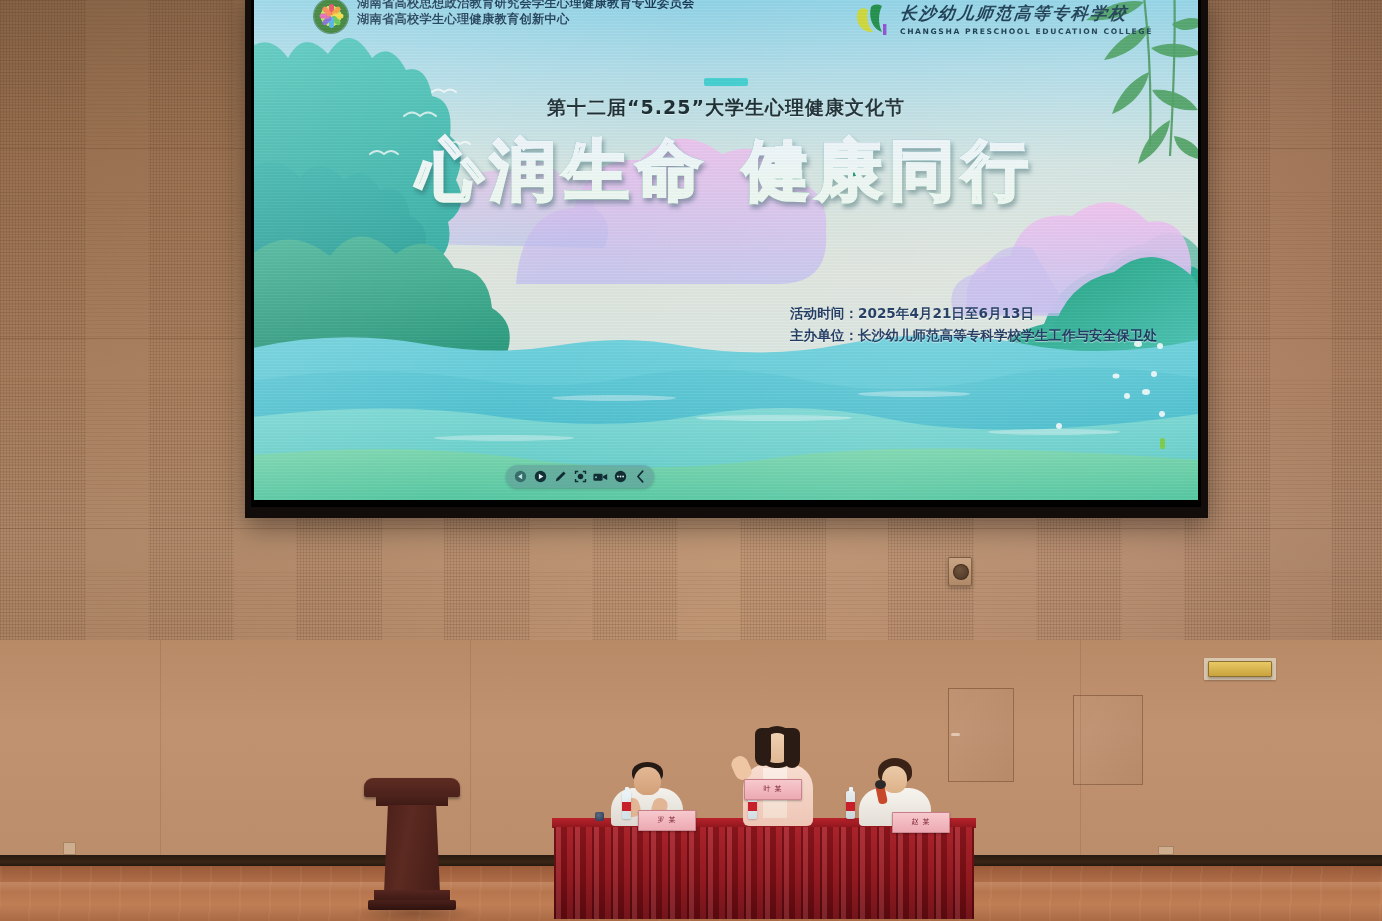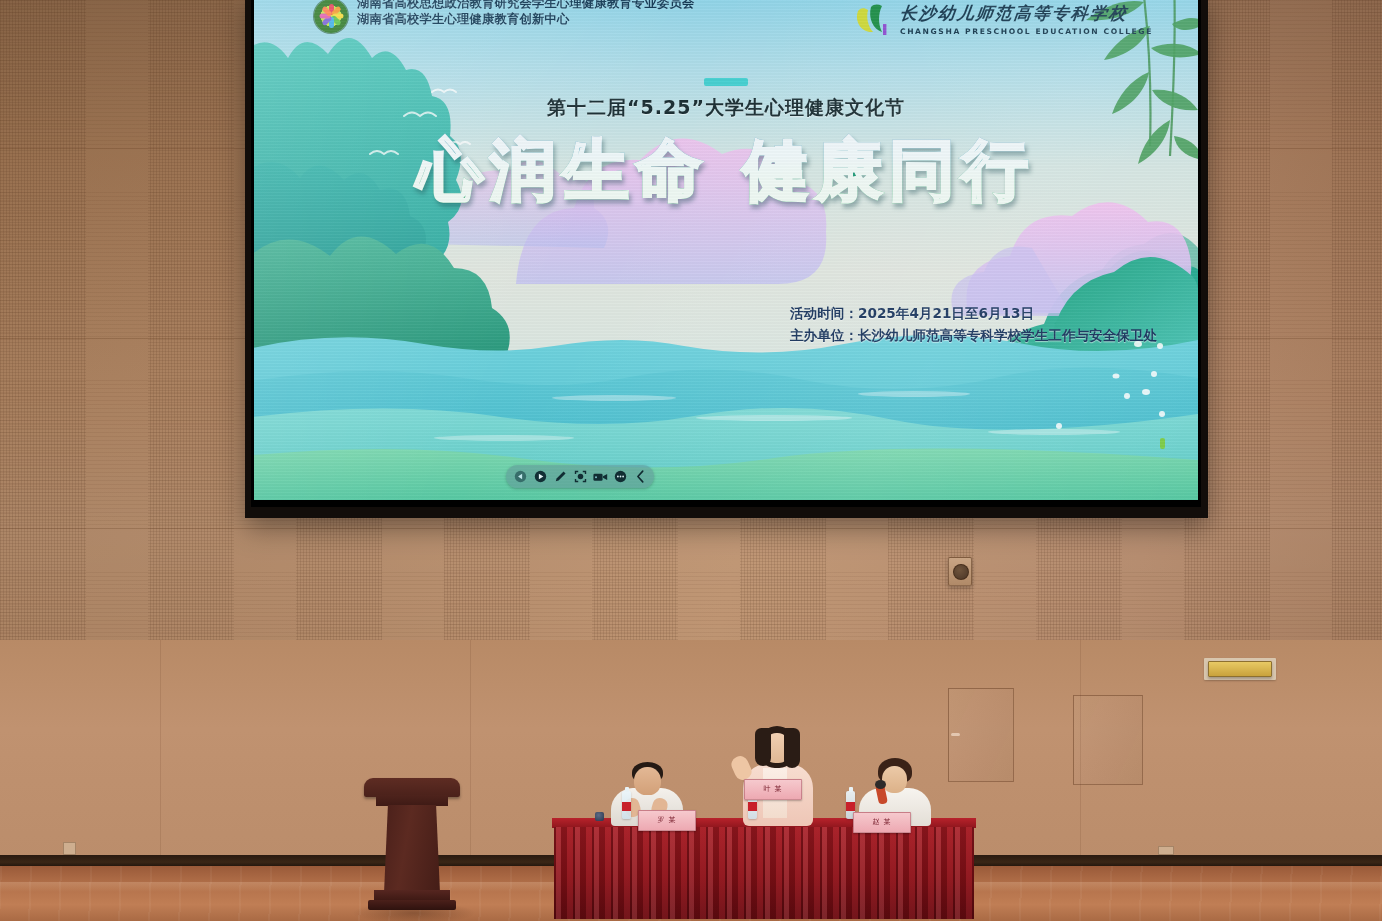--- a/index.html
+++ b/index.html
@@ -617,17 +617,17 @@
       <i></i>
       <b></b>
     </div>
 
   <div class="namecard" style="left:638px;top:810px;">
     <span>罗  某</span>
   </div>
   <div class="namecard" style="left:744px;top:779px;">
     <span>叶  某</span>
   </div>
-  <div class="namecard" style="left:853px;top:812px;">
+  <div class="namecard" style="left:892px;top:812px;">
     <span>赵  某</span>
   </div>
 
 </div>
 
 </body></html>

